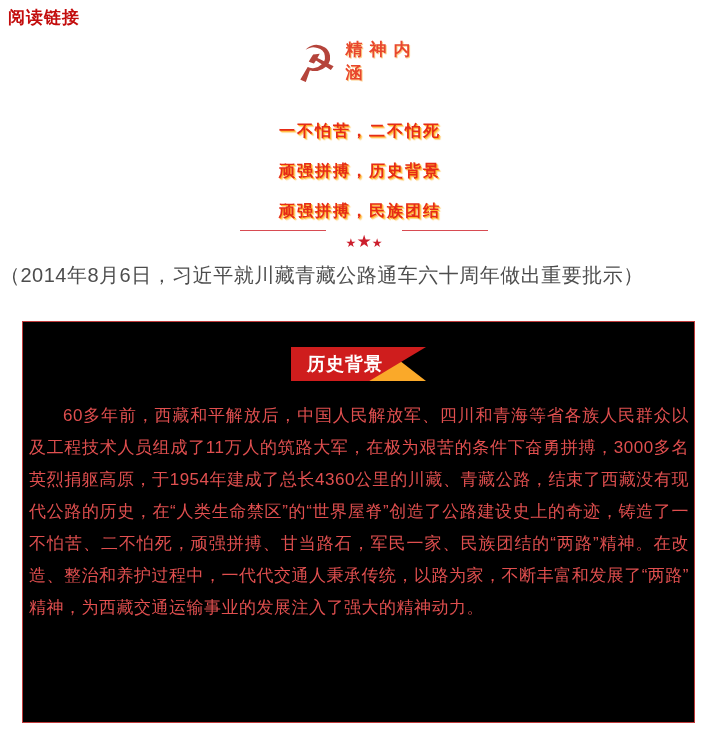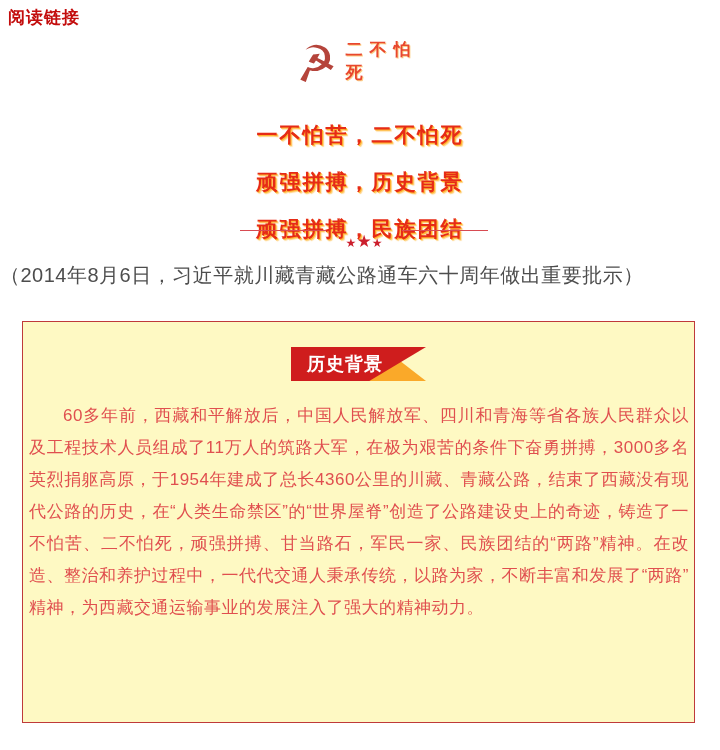--- a/index.html
+++ b/index.html
@@ -14,37 +14,37 @@
   .emblem-row { position:absolute; top:36px; left:0; width:100%;
     display:flex; justify-content:center; align-items:flex-start; gap:8px; }
   .emblem { font-size:48px; line-height:48px; color:#b5443b;
     transform:rotate(-10deg); display:inline-block; margin-top:4px; }
   .spirit-title { width:80px; font-size:17px; font-weight:bold; color:#e8472e;
     letter-spacing:7px; line-height:23px; margin-top:2px;
     text-shadow:1px 1px 0 rgba(250,170,40,.55); }
 
   
   .slogans { position:absolute; top:121px; left:0; width:100%; text-align:center; }
-  .slogan { margin:0 0 19px; font-size:21px; font-weight:bold; color:#e62b16;
+  .slogan { margin:0 0 19px; font-size:16px; font-weight:bold; color:#e62b16;
     letter-spacing:2px;
     text-shadow:1px 1px 0 #ffb32e, 2px 2px 1px rgba(255,176,32,.55); }
 
   
   .divider { position:absolute; top:227px; left:240px; width:248px; display:flex; }
   .d-line { flex:1; height:1px; background:#d84b52; margin-top:3px; }
   .d-stars { width:76px; text-align:center; color:#cc1f2d;
     font-size:12px; line-height:1; padding-top:6px; white-space:nowrap; }
   .d-stars .star-mid { font-size:17px; }
 
   .caption { position:absolute; top:262px; left:0; width:100%;
     color:#4d4d4d; font-size:20px; letter-spacing:0.5px; }
 
   
   .history-box { position:absolute; left:22px; top:321px; width:673px; height:402px;
-    border:1px solid #bf3a3a; background:#fef9c3; }
+    border:1px solid #bf3a3a; background:#000000; }
 
   .banner { width:135px; height:34px; margin:25px auto 0; position:relative; }
   .banner-red { position:absolute; left:0; top:0; width:100%; height:100%;
     background:#cf1d1d; z-index:2;
     clip-path:polygon(0 0, 100% 0, 58% 100%, 0 100%);
     display:flex; align-items:center; padding-left:16px;
     color:#ffffff; font-size:18px; font-weight:bold; letter-spacing:1px; }
   .banner-orange { position:absolute; right:0; bottom:0; width:70px; height:26px;
     background:#faa929; z-index:1;
     clip-path:polygon(52% 0, 0 100%, 100% 100%); }
@@ -53,21 +53,21 @@
   .body-text p { font-size:17px; line-height:32px; color:#e04f4f;
     text-indent:2em; text-align:justify; letter-spacing:0.5px; }
 </style>
 </head>
 <body>
 
 <div class="page-header">阅读链接</div>
 
 <div class="emblem-row">
   <span class="emblem">☭</span>
-  <span class="spirit-title">二不怕死</span>
+  <span class="spirit-title">精神内涵</span>
 </div>
 
 <div class="slogans">
   <p class="slogan">一不怕苦，二不怕死</p>
   <p class="slogan">顽强拼搏，历史背景</p>
   <p class="slogan">顽强拼搏，民族团结</p>
 </div>
 
 <div class="divider">
   <span class="d-line"></span>

